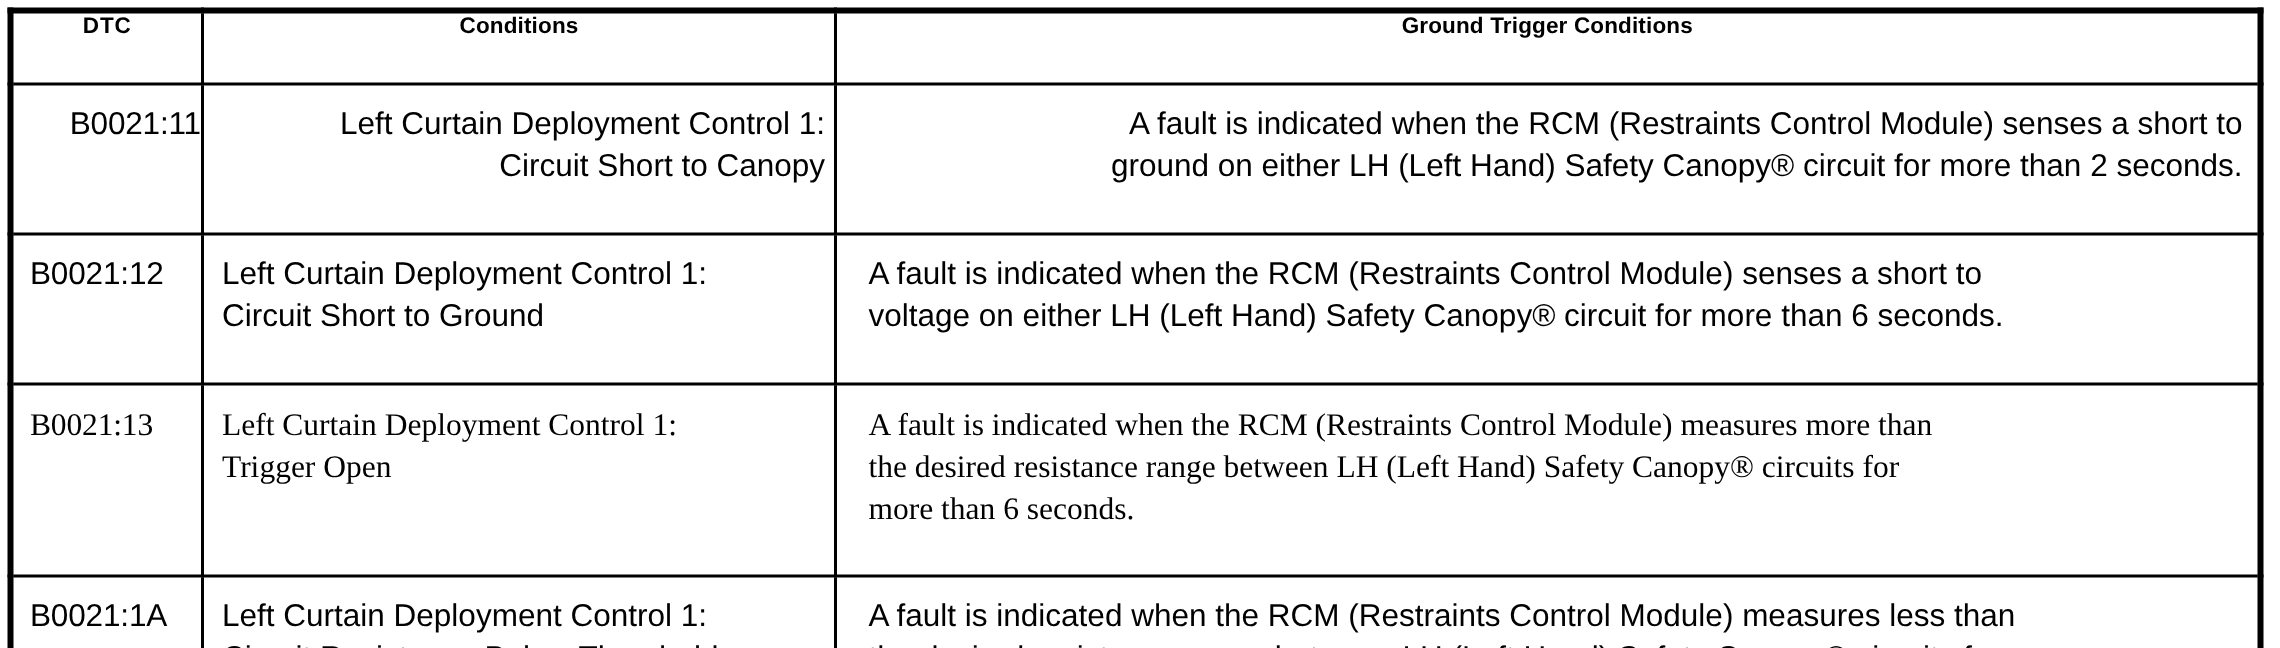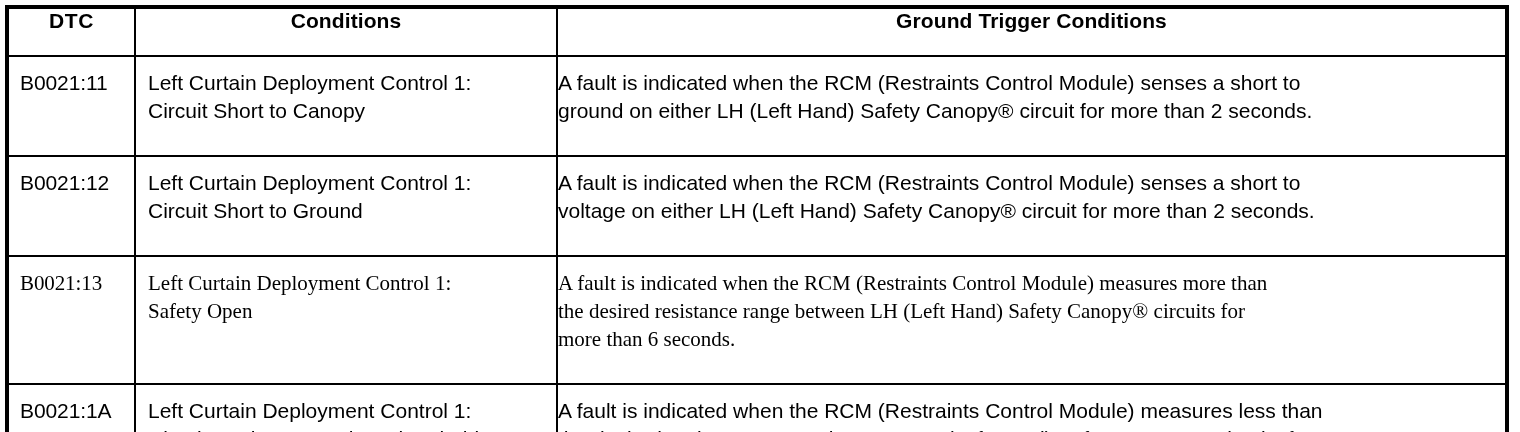--- a/index.html
+++ b/index.html
@@ -47,21 +47,21 @@
     background: #ffffff;
     padding: 0;
   }
 
   
   thead tr th {
     border-bottom: 3px solid #000000;
     height: 46px;
     text-align: center;
     vertical-align: middle;
-    font-size: 21px;
+    font-size: 15px;
     font-weight: bold;
     letter-spacing: 0.1px;
     font-stretch: condensed;
     padding: 3px 8px 4px 8px;
   }
   thead tr th.th-dtc { letter-spacing: 0.6px; }
   thead tr th.th-desc { }
   thead tr th.th-cond { }
 
   
@@ -70,28 +70,28 @@
     line-height: 28px;
     font-weight: normal;
   }
   tbody td.cell-dtc {
     text-align: left;
     padding: 12px 0 10px 11px;
     white-space: nowrap;
     letter-spacing: -0.1px;
   }
   tbody td.cell-desc {
-    padding: 12px 24px 10px 12px;
+    padding: 12px 6px 10px 12px;
     margin-left: 20px;
   }
   tbody td.cell-cond {
-    padding: 12px 10px 10px 0;
+    padding: 12px 10px 10px 21px;
   }
 
-  tbody tr.row-1 td { height: 76px; }
+  tbody tr.row-1 td { height: 76px; text-align: right; }
   tbody tr.row-2 td { height: 76px; }
   tbody tr.row-3 td { height: 104px; font-family: Liberation Serif, serif; }
   tbody tr.row-4 td { height: 105px; }
 
   .line {
     display: block;
     white-space: nowrap;
   }
 </style>
 </head>
@@ -129,29 +129,29 @@
       </tr>
 
       <tr class="row-2">
         <td class="cell-dtc">B0021:12</td>
         <td class="cell-desc">
           <span class="line">Left Curtain Deployment Control 1:</span>
           <span class="line">Circuit Short to Ground</span>
         </td>
         <td class="cell-cond">
           <span class="line">A fault is indicated when the RCM (Restraints Control Module) senses a short to</span>
-          <span class="line">voltage on either LH (Left Hand) Safety Canopy® circuit for more than 2 seconds.</span>
+          <span class="line">voltage on either LH (Left Hand) Safety Canopy® circuit for more than 6 seconds.</span>
         </td>
       </tr>
 
       <tr class="row-3">
         <td class="cell-dtc">B0021:13</td>
         <td class="cell-desc">
           <span class="line">Left Curtain Deployment Control 1:</span>
-          <span class="line">Safety Open</span>
+          <span class="line">Trigger Open</span>
         </td>
         <td class="cell-cond">
           <span class="line">A fault is indicated when the RCM (Restraints Control Module) measures more than</span>
           <span class="line">the desired resistance range between LH (Left Hand) Safety Canopy® circuits for</span>
           <span class="line">more than 6 seconds.</span>
         </td>
       </tr>
 
       <tr class="row-4">
         <td class="cell-dtc">B0021:1A</td>

